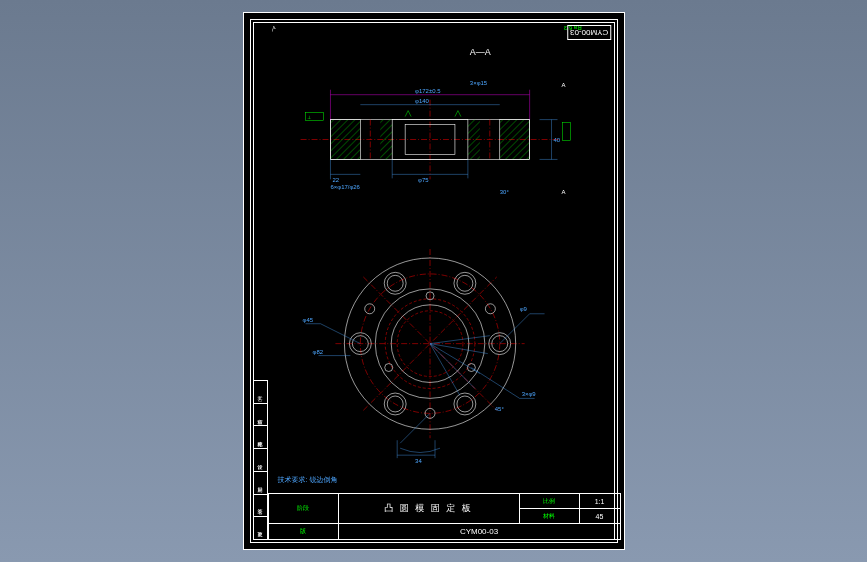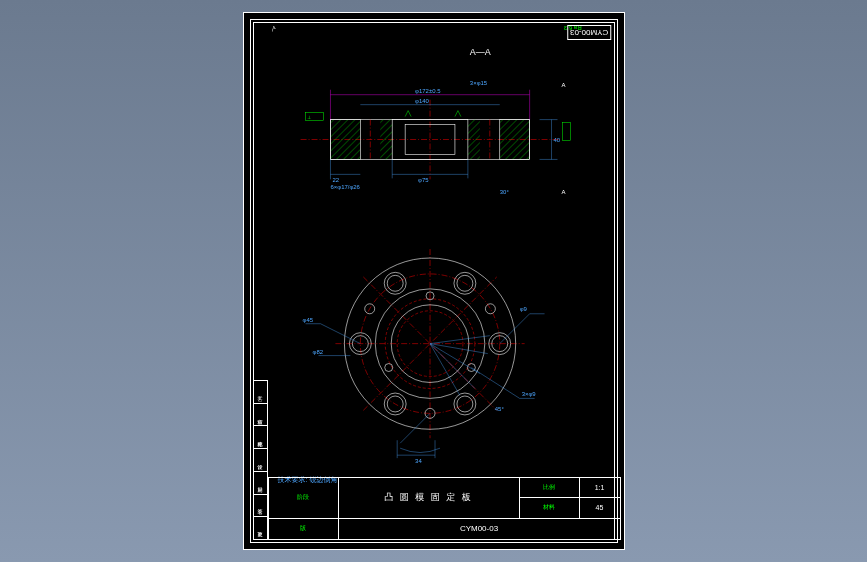--- a/index.html
+++ b/index.html
@@ -1,21 +1,21 @@
 <!DOCTYPE html>
 <html><head>
 <meta charset="utf-8">
 <style>
 *{margin:0;padding:0;box-sizing:border-box}
 body{background:linear-gradient(to bottom,#6b7a8f,#8999b0);width:867px;height:562px;font-family:Arial,"Microsoft YaHei",sans-serif;display:flex;align-items:center;justify-content:center;overflow:hidden}
 .sheet{width:382px;height:538px;background:#000;border:1px solid #fff;position:relative;overflow:hidden}
 .frame{position:absolute;inset:6px;border:1px solid #fff}
 .frame.inner{inset:9px}
 .drawing{position:absolute;inset:12px 12px 56px 24px}
-.titleblock{position:absolute;bottom:9px;left:24px;right:3px;height:63px;border:1px solid #fff;display:grid;grid-template-columns:70px 1fr 60px 40px;grid-template-rows:1fr 1fr 1fr}
+.titleblock{position:absolute;bottom:9px;left:24px;right:3px;height:47px;border:1px solid #fff;display:grid;grid-template-columns:70px 1fr 60px 40px;grid-template-rows:1fr 1fr 1fr}
 .tcell{border-right:1px solid #fff;border-bottom:1px solid #fff;display:flex;align-items:center;justify-content:center;color:#fff;font-size:7px;overflow:hidden}
 .tcell.nb{border-bottom:none}
 .tcell.nr{border-right:none}
 .tcell.merge2r{grid-row:span 2}
 .tcell.lbl{color:#0f0;font-size:6px}
 .leftcol{position:absolute;left:9px;bottom:9px;width:15px;height:160px;border:1px solid #fff;border-bottom:none;display:flex;flex-direction:column}
 .leftcell{flex:1;border-bottom:1px solid #fff;color:#fff;font-size:5px;display:flex;align-items:center;justify-content:center;writing-mode:vertical-rl}
 .topcode{position:absolute;top:12px;right:12px;color:#fff;font-size:8px;transform:rotate(180deg);padding:2px;border:1px solid #fff}
 .topl{position:absolute;top:12px;left:28px;color:#fff;font-size:7px;transform:rotate(180deg)}
 .note{position:absolute;color:#4da6ff;font-size:7px}

